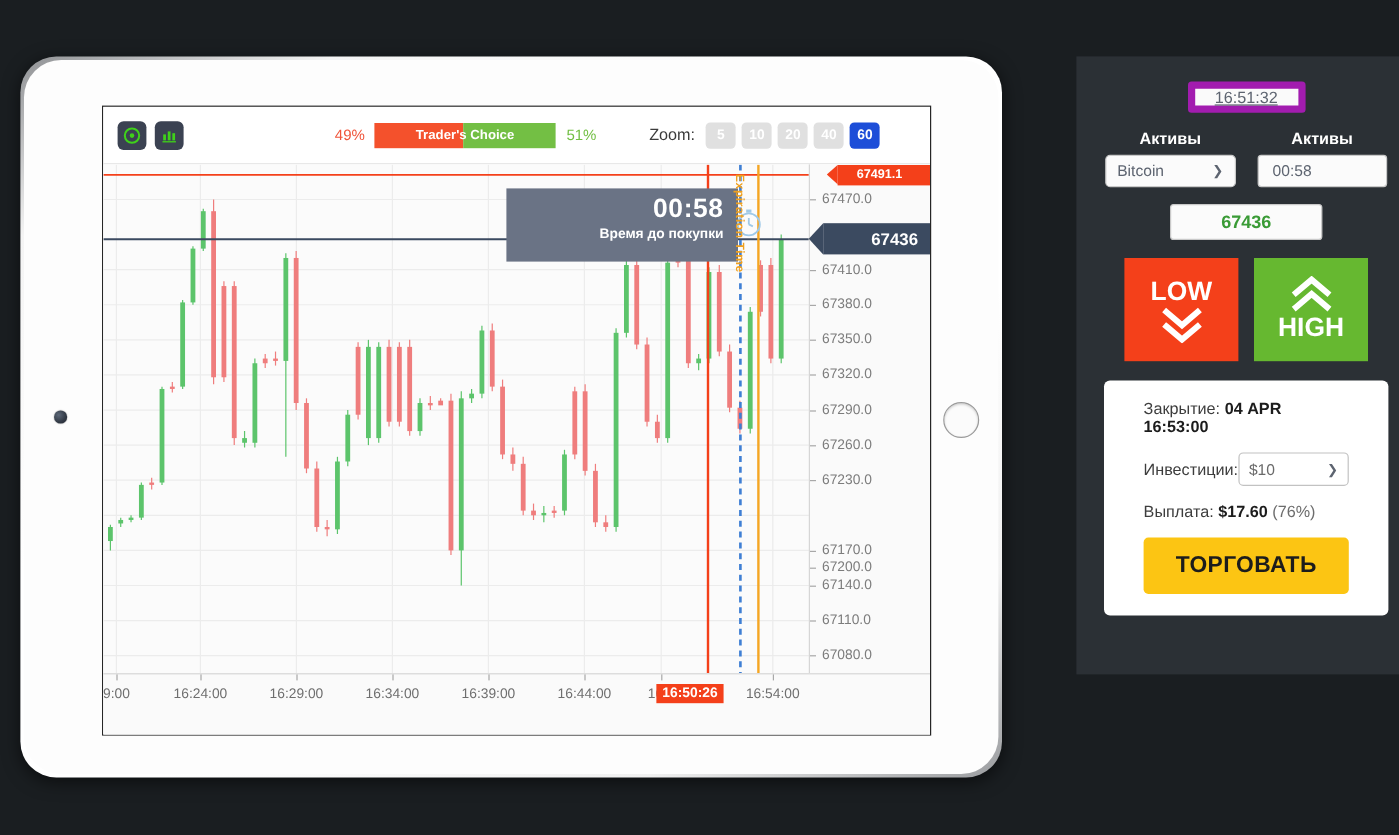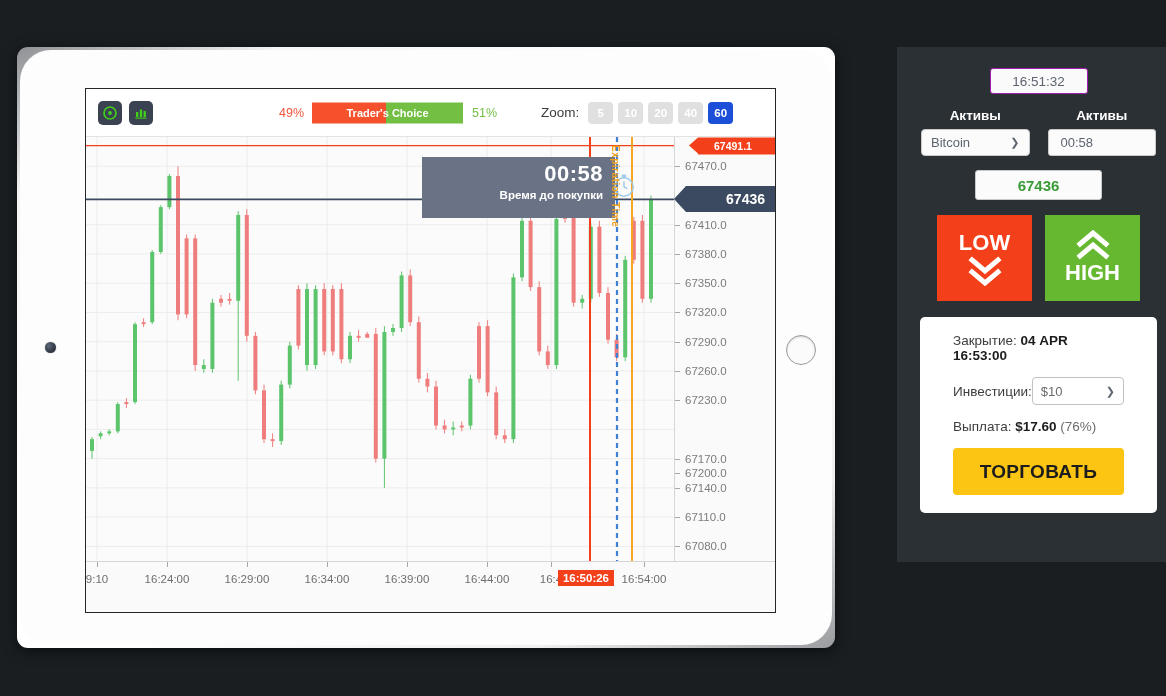--- a/index.html
+++ b/index.html
@@ -8,21 +8,21 @@
     background: #1a1e21;
     font-family: "Liberation Sans", sans-serif;
     overflow: hidden;
   }
   #root { position: relative; width: 1166px; height: 696px; background: #1a1e21; }
 
   
   .tablet {
     position: absolute; left: 17px; top: 47px;
     width: 818px; height: 601px;
-    border-radius: 11px;
+    border-radius: 30px;
     background: linear-gradient(150deg,#8f9194 0%,#f4f4f4 14%,#ffffff 40%,#ffffff 62%,#f0f0f0 84%,#9a9c9f 100%);
     padding: 3px;
     box-shadow: 0 3px 14px rgba(0,0,0,0.55);
   }
   .tablet-inner {
     width: 100%; height: 100%;
     border-radius: 31px;
     background: #fdfdfd;
     position: relative;
   }
@@ -201,23 +201,23 @@
   }
 
   
   .panel {
     position: absolute; left: 897px; top: 47px;
     width: 283px; height: 515px;
     background: #2b3035;
   }
   .clock-box {
     margin: 21px auto 0; width: 98px; height: 26px;
-    background: #fafafa; border: 1px solid #a21caf; border-radius: 3px;
+    background: #fafafa; border: 6px solid #a21caf; border-radius: 3px;
     display: flex; align-items: center; justify-content: center;
-    font-size: 13.5px; color: #5d6470;
+    font-size: 13.5px; color: #5d6470; text-decoration: underline;
   }
   .two-col {
     display: flex; margin-top: 14px; padding: 0 24px; gap: 18px;
   }
   .col { flex: 1; }
   .col-label {
     text-align: center; color: #fff; font-size: 13.5px; font-weight: bold;
     margin-bottom: 6px;
   }
   .select-box {
@@ -516,36 +516,36 @@
               <div class="ytick" style="top: 321.655px;">67170.0</div>
               <div class="ytick" style="top: 350.897px;">67140.0</div>
               <div class="ytick" style="top: 380.138px;">67110.0</div>
               <div class="ytick" style="top: 409.379px;">67080.0</div>
             </div>
           <div class="price-hi" id="price-hi" style="top: 8.67494px;">67491.1</div>
           <div class="price-cur" id="price-cur" style="top: 62.3816px;">67436</div>
 
           <div class="xaxis" id="xaxis">
               <div class="xtick-mark" style="left: 11px;"></div>
-              <div class="xtick" style="left: 11px;">9:10</div>
+              <div class="xtick" style="left: 11px;">9:00</div>
               <div class="xtick-mark" style="left: 81px;"></div>
               <div class="xtick" style="left: 81px;">16:24:00</div>
               <div class="xtick-mark" style="left: 161px;"></div>
               <div class="xtick" style="left: 161px;">16:29:00</div>
               <div class="xtick-mark" style="left: 241px;"></div>
               <div class="xtick" style="left: 241px;">16:34:00</div>
               <div class="xtick-mark" style="left: 321px;"></div>
               <div class="xtick" style="left: 321px;">16:39:00</div>
               <div class="xtick-mark" style="left: 401px;"></div>
               <div class="xtick" style="left: 401px;">16:44:00</div>
               <div class="xtick-mark" style="left: 465px;"></div>
               <div class="xtick" style="left: 465px;">16:4</div>
               <div class="xtick-mark" style="left: 558px;"></div>
               <div class="xtick" style="left: 558px;">16:54:00</div>
-              <div class="x-badge" style="left: 500px;">16:50:26</div>
+              <div class="x-badge" style="left: 489px;">16:50:26</div>
             </div>
         </div>
 
       </div>
     </div>
   </div>
 
   <div class="panel">
     <div class="clock-box">16:51:32</div>
 

